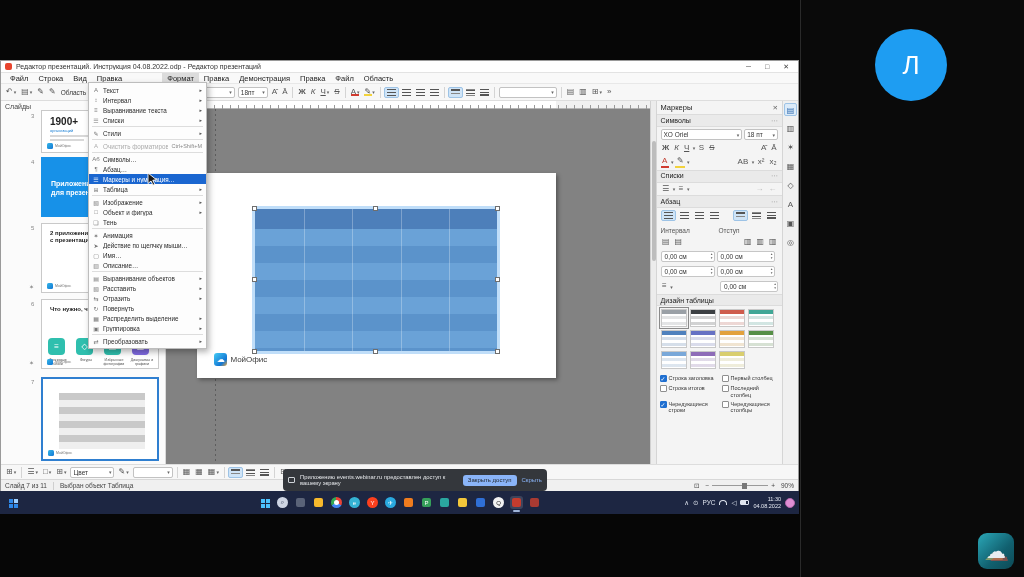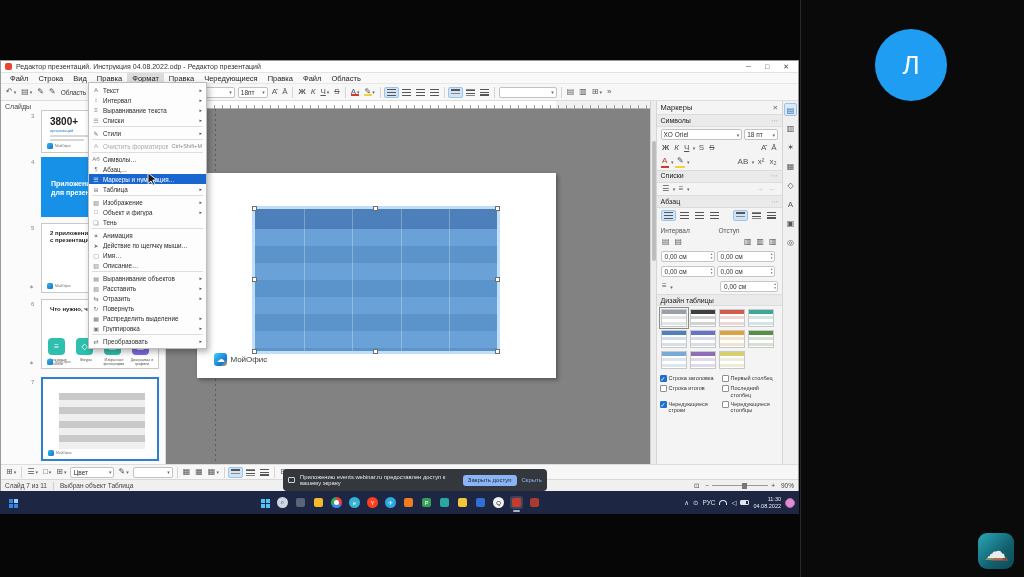--- a/index.html
+++ b/index.html
@@ -8,21 +8,21 @@
   .abs{position:absolute;}
 
   
   #appwin{left:0;top:60px;width:799px;height:431px;background:#a3a3a3;border:1px solid #9a9a9a;}
   #titlebar{left:0;top:0;width:100%;height:12px;background:#fff;border-bottom:1px solid #e3e3e3;display:flex;align-items:center;padding:0 4px;gap:4px;}
   #app-icon{width:7px;height:7px;border-radius:2px;background:#e8442e;}
   #title-text{font-size:7px;color:#333;white-space:nowrap;overflow:hidden;flex:1;}
   .winbtn{font-size:7px;color:#444;padding:0 5px;}
   #menubar{left:0;top:12px;width:100%;height:11px;background:#f9f9f9;display:flex;align-items:center;padding-left:4px;border-bottom:1px solid #e8e8e8;}
   .menu-item{font-size:7.5px;color:#222;padding:1px 5px;white-space:nowrap;}
-  .menu-item.open{background:#dcdcdc;}
+  .menu-item.open{background:#dcdcdc;margin-left:35px;}
   #toolbar{left:0;top:23px;width:100%;height:17px;background:#f7f7f7;border-bottom:1px solid #ddd;display:flex;align-items:center;padding:0 3px;gap:1px;overflow:hidden;}
   .tbtn{display:inline-flex;align-items:center;gap:1px;padding:1px 2px;border-radius:2px;position:relative;}
   .tbtn.on{background:#cfe4f7;border:1px solid #9dc3e6;}
   .tbtn .g{font-size:8px;color:#555;line-height:1;}
   .caret{font-size:5px;color:#666;}
   .tsep{width:1px;height:11px;background:#d4d4d4;margin:0 2px;}
   .tcombo{height:11px;border:1px solid #c2c2c2;background:#fff;border-radius:2px;display:inline-flex;align-items:center;justify-content:space-between;padding:0 2px;margin:0 1px;}
   .tcombo-t{font-size:6.5px;color:#333;white-space:nowrap;overflow:hidden;}
   .tlabel{font-size:6.5px;color:#333;}
   .cbar{position:absolute;left:2px;bottom:1px;width:8px;height:2px;}
@@ -176,21 +176,21 @@
       <span class="winbtn">✕</span>
     </div>
 
     <div class="abs" id="menubar">
         <span class="menu-item">Файл</span>
         <span class="menu-item">Строка</span>
         <span class="menu-item">Вид</span>
         <span class="menu-item">Правка</span>
         <span class="menu-item open">Формат</span>
         <span class="menu-item">Правка</span>
-        <span class="menu-item">Чередующиеся</span>
+        <span class="menu-item">Демонстрация</span>
         <span class="menu-item">Правка</span>
         <span class="menu-item">Файл</span>
         <span class="menu-item">Область</span>
       </div>
     <div class="abs" id="toolbar">
         <span class="tbtn">
           <span class="g">↶</span>
           <span class="caret">▾</span>
         </span>
         <span class="tbtn">
@@ -307,21 +307,21 @@
         </span>
       </div>
 
     <div class="abs" id="mainarea">
 
       <div id="slidespanel">
         <div id="slides-header">Слайды</div>
 
         <span class="snum" style="top:12px">3</span>
         <div class="thumb" style="top:9px;height:43px">
-          <span id="t3-big">3800+</span>
+          <span id="t3-big">1900+</span>
           <span id="t3-cap">организаций</span>
           <div class="graybar" style="left:8px;top:24px;width:40px"></div>
           <div class="graybar" style="left:8px;top:28px;width:34px"></div>
           <div id="t3-circle">
               <span>✆</span>
             </div>
           <div class="mini-logo">
               <span class="cl"></span>
               <span class="lt">МойОфис</span>
             </div>

